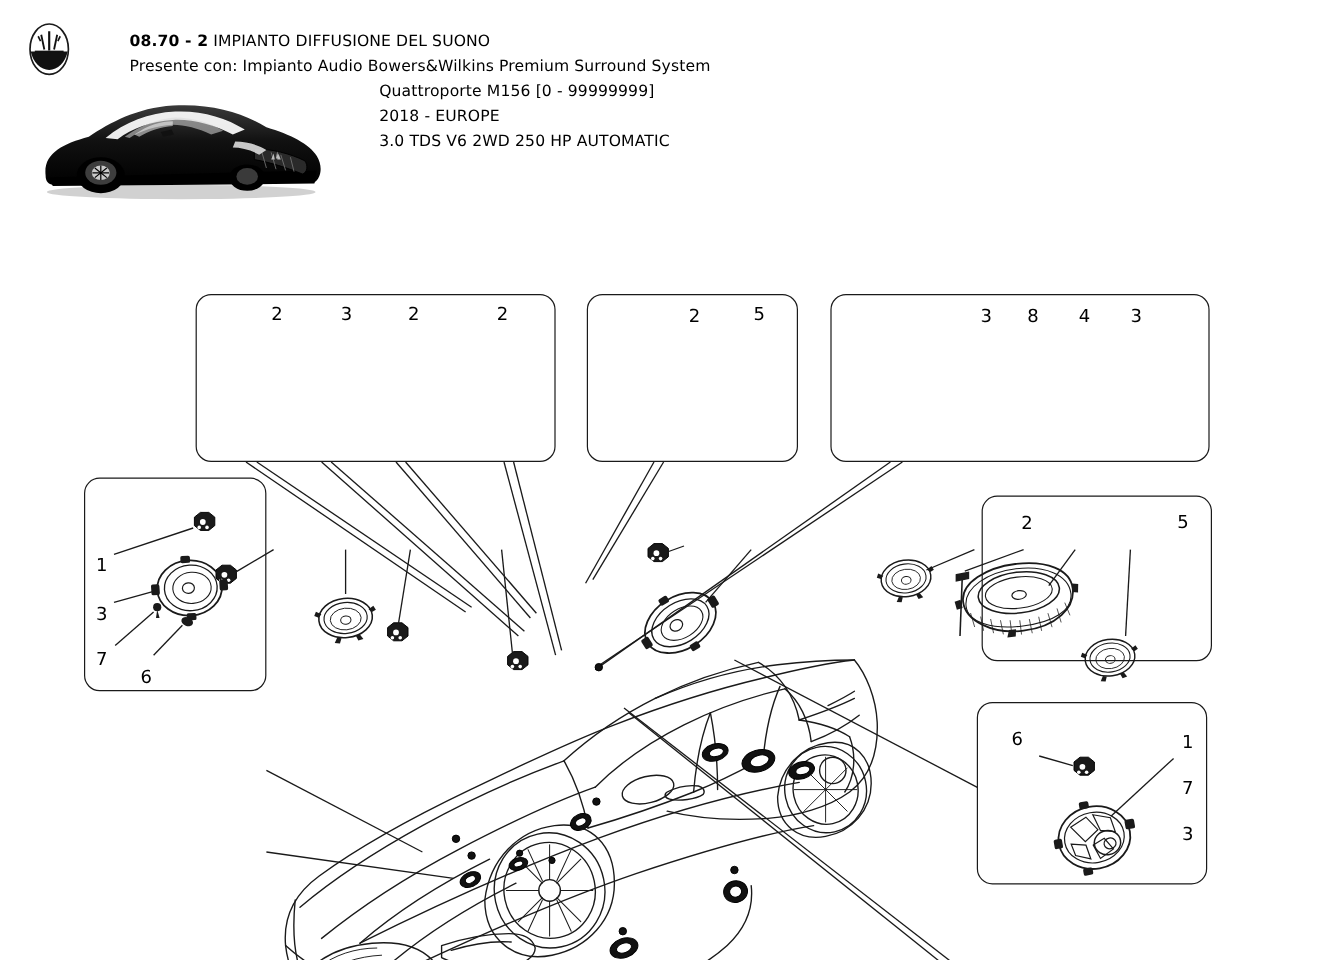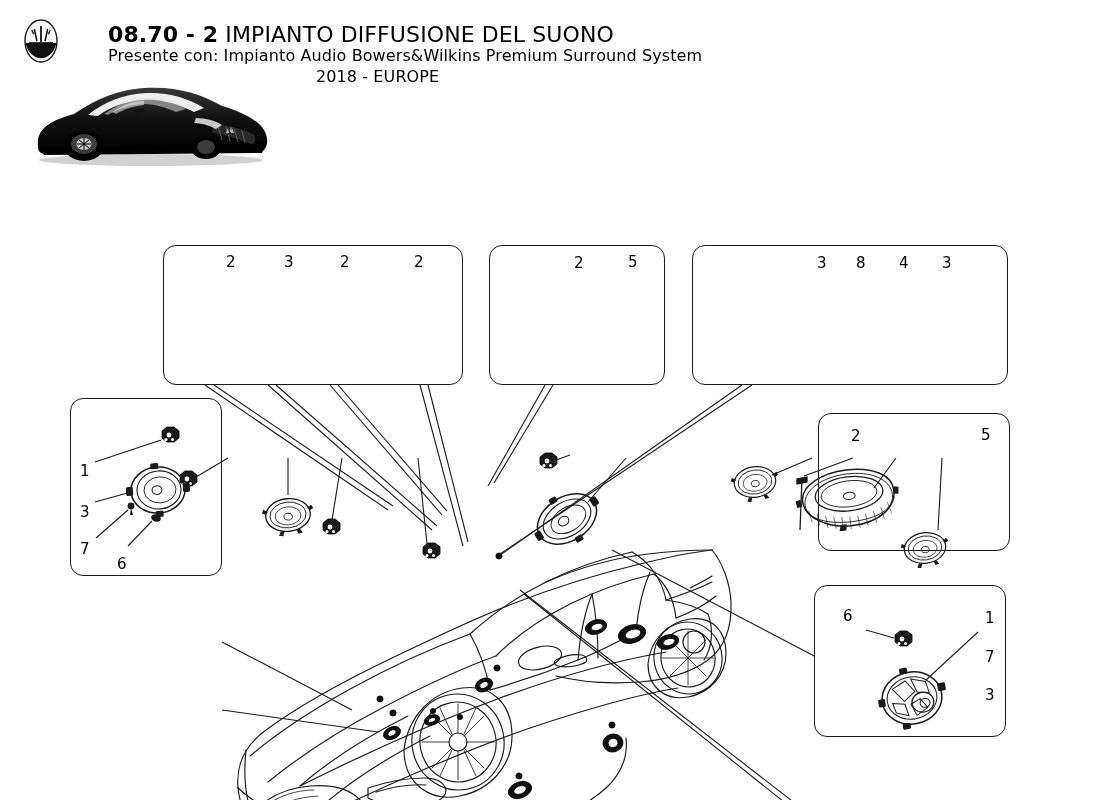--- a/index.html
+++ b/index.html
@@ -31,26 +31,26 @@
     position: absolute;
     left: 26px; top: 68px;
     width: 250px; height: 112px;
   }
   #title-stack {
     position: absolute;
     left: 108px; top: 24px;
     width: 900px;
   }
   .title-line {
-    font-size: 16px;
+    font-size: 13px;
     line-height: 21px;
     white-space: nowrap;
     letter-spacing: 0.1px;
   }
-  .title-line.l1 { font-size: 22px; }
+  .title-line.l1 { font-size: 13px; }
   .code-bold { font-weight: bold; }
   .title-line.indent { padding-left: 208px; }
 
   
   #diagram-canvas {
     position: absolute;
     left: 0; top: 190px;
     width: 1100px; height: 610px;
   }
   #leader-layer, #car-layer, #box-art-layer {
@@ -153,21 +153,23 @@
 
       <ellipse cx="125" cy="92" rx="112" ry="6" fill="#000000" opacity="0.18"></ellipse>
     </svg>
   </div>
 
   <div id="title-stack">
     <div class="title-line l1">
       <span class="code-bold">08.70 - 2</span><span>&nbsp;</span><span>IMPIANTO DIFFUSIONE DEL SUONO</span>
     </div>
     <div class="title-line">Presente con: Impianto Audio Bowers&amp;Wilkins Premium Surround System</div>
+    <div class="title-line indent">Quattroporte M156 [0 - 99999999]</div>
     <div class="title-line indent">2018 - EUROPE</div>
+    <div class="title-line indent">3.0 TDS V6 2WD 250 HP AUTOMATIC</div>
   </div>
 </div>
 
 <div id="diagram-canvas">
 
   <svg id="leader-layer" viewBox="0 0 1100 610">
     <g stroke="#1a1a1a" stroke-width="1.1" fill="none">
 
       <path d="M205 195 L388 320"></path>
       <path d="M214 195 L393 316"></path>

